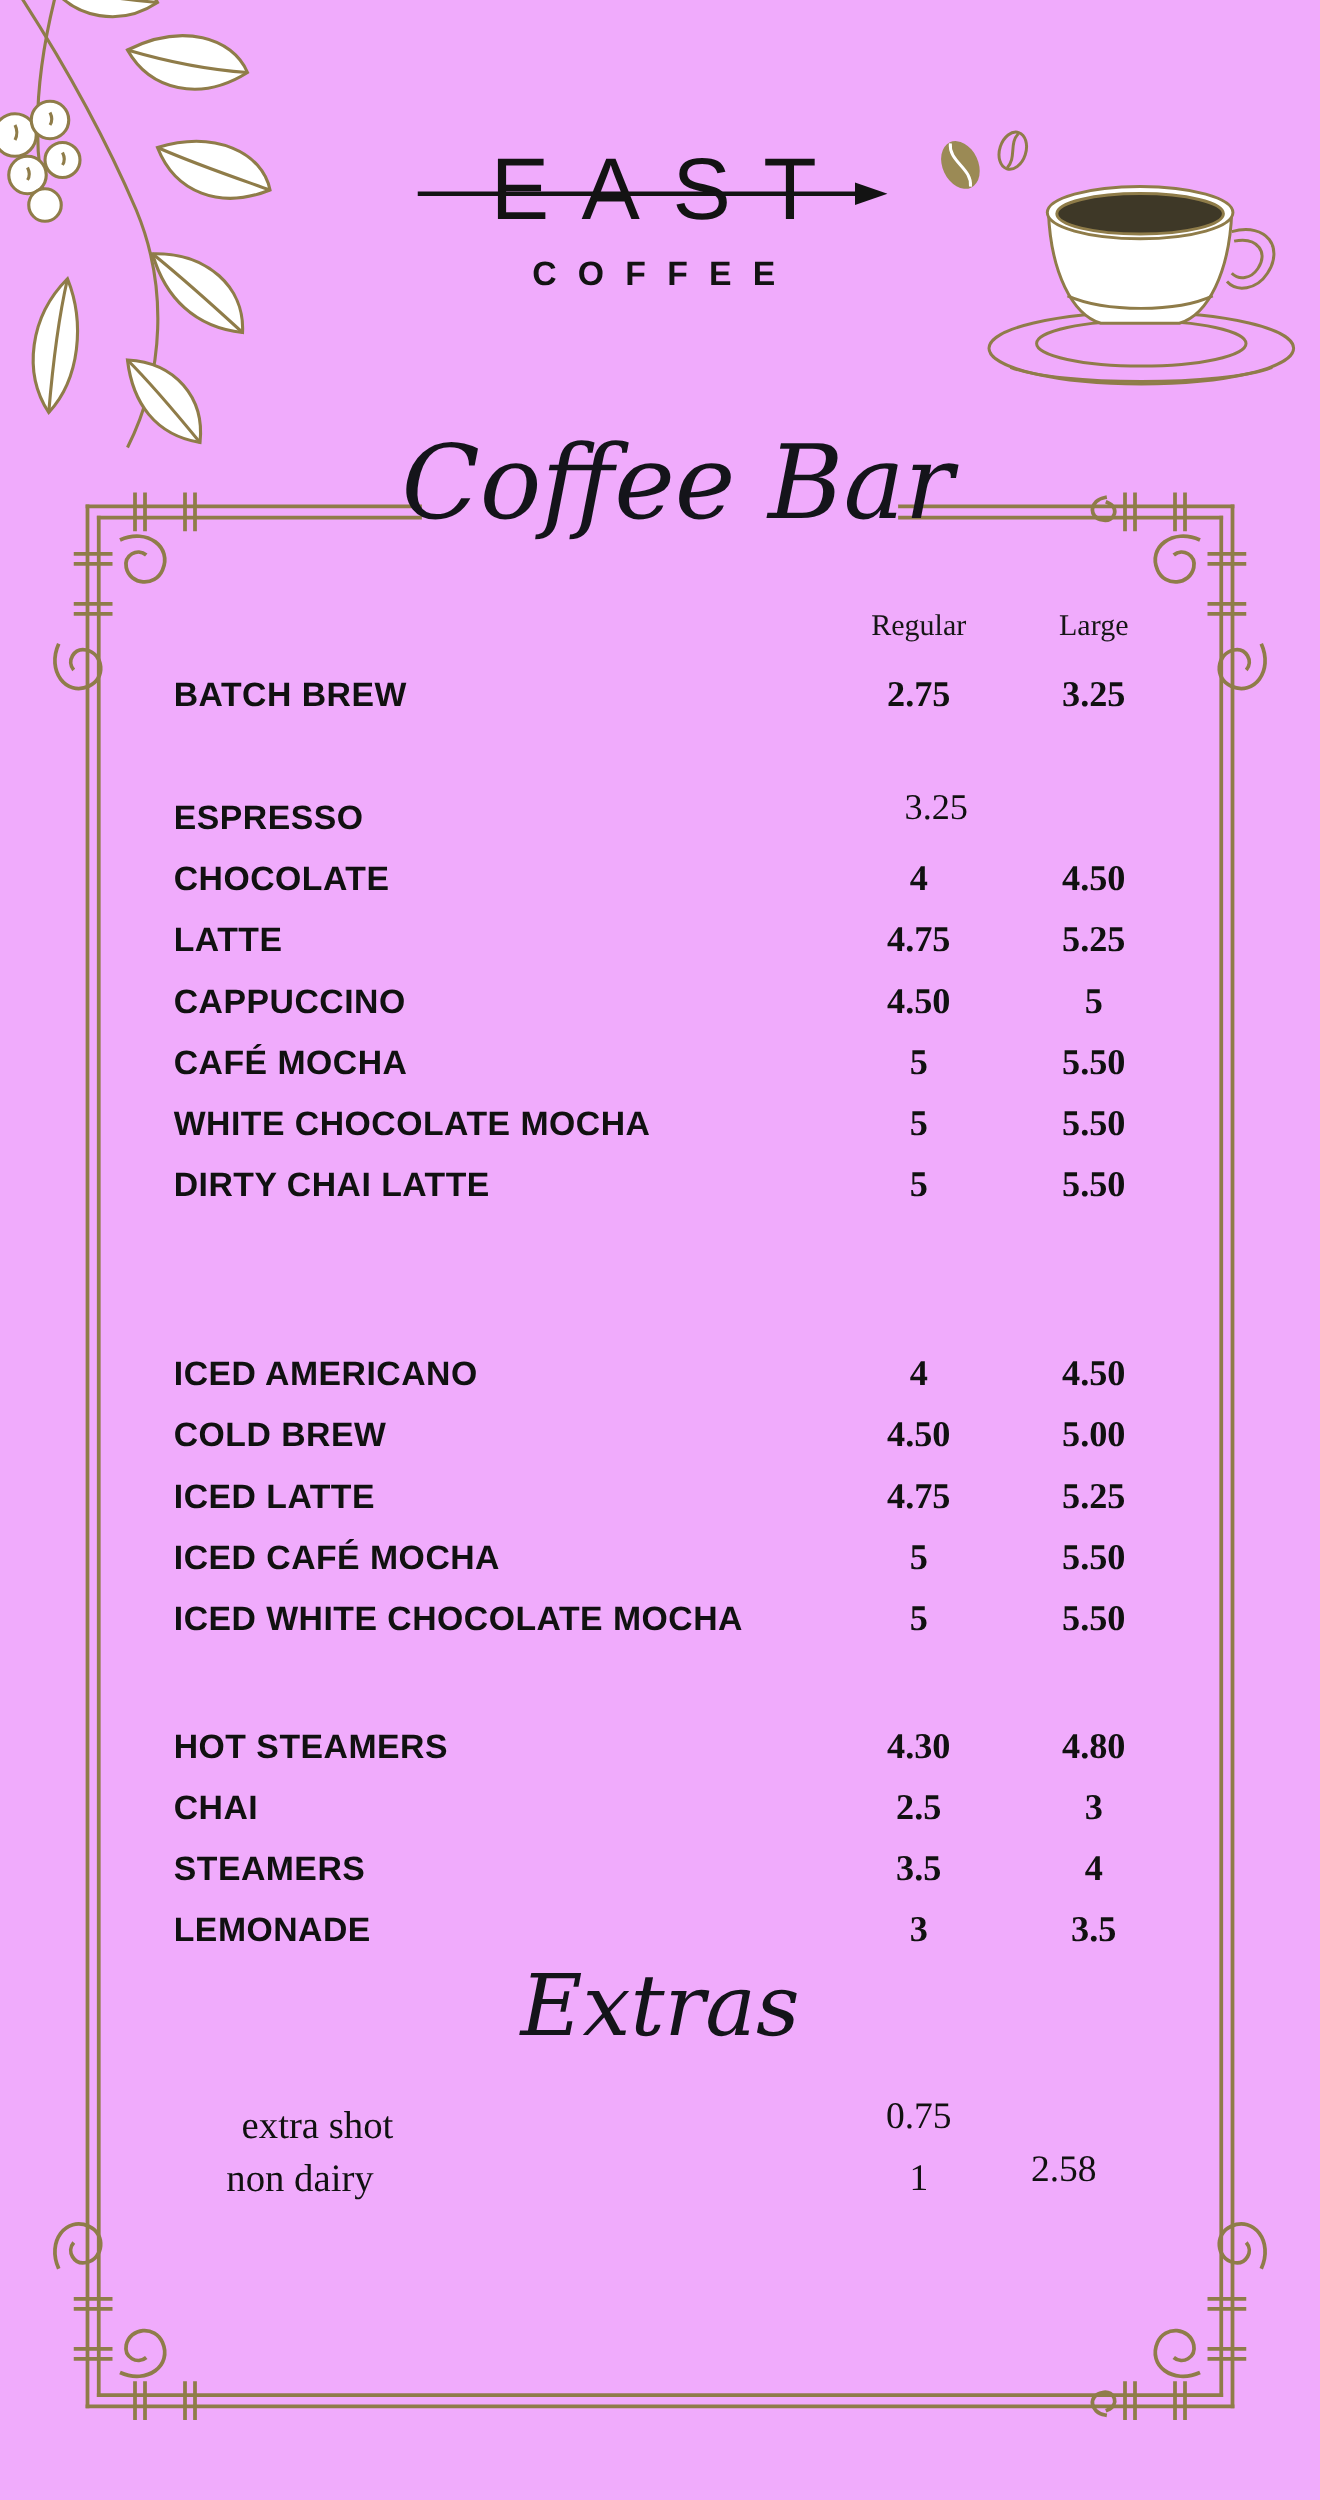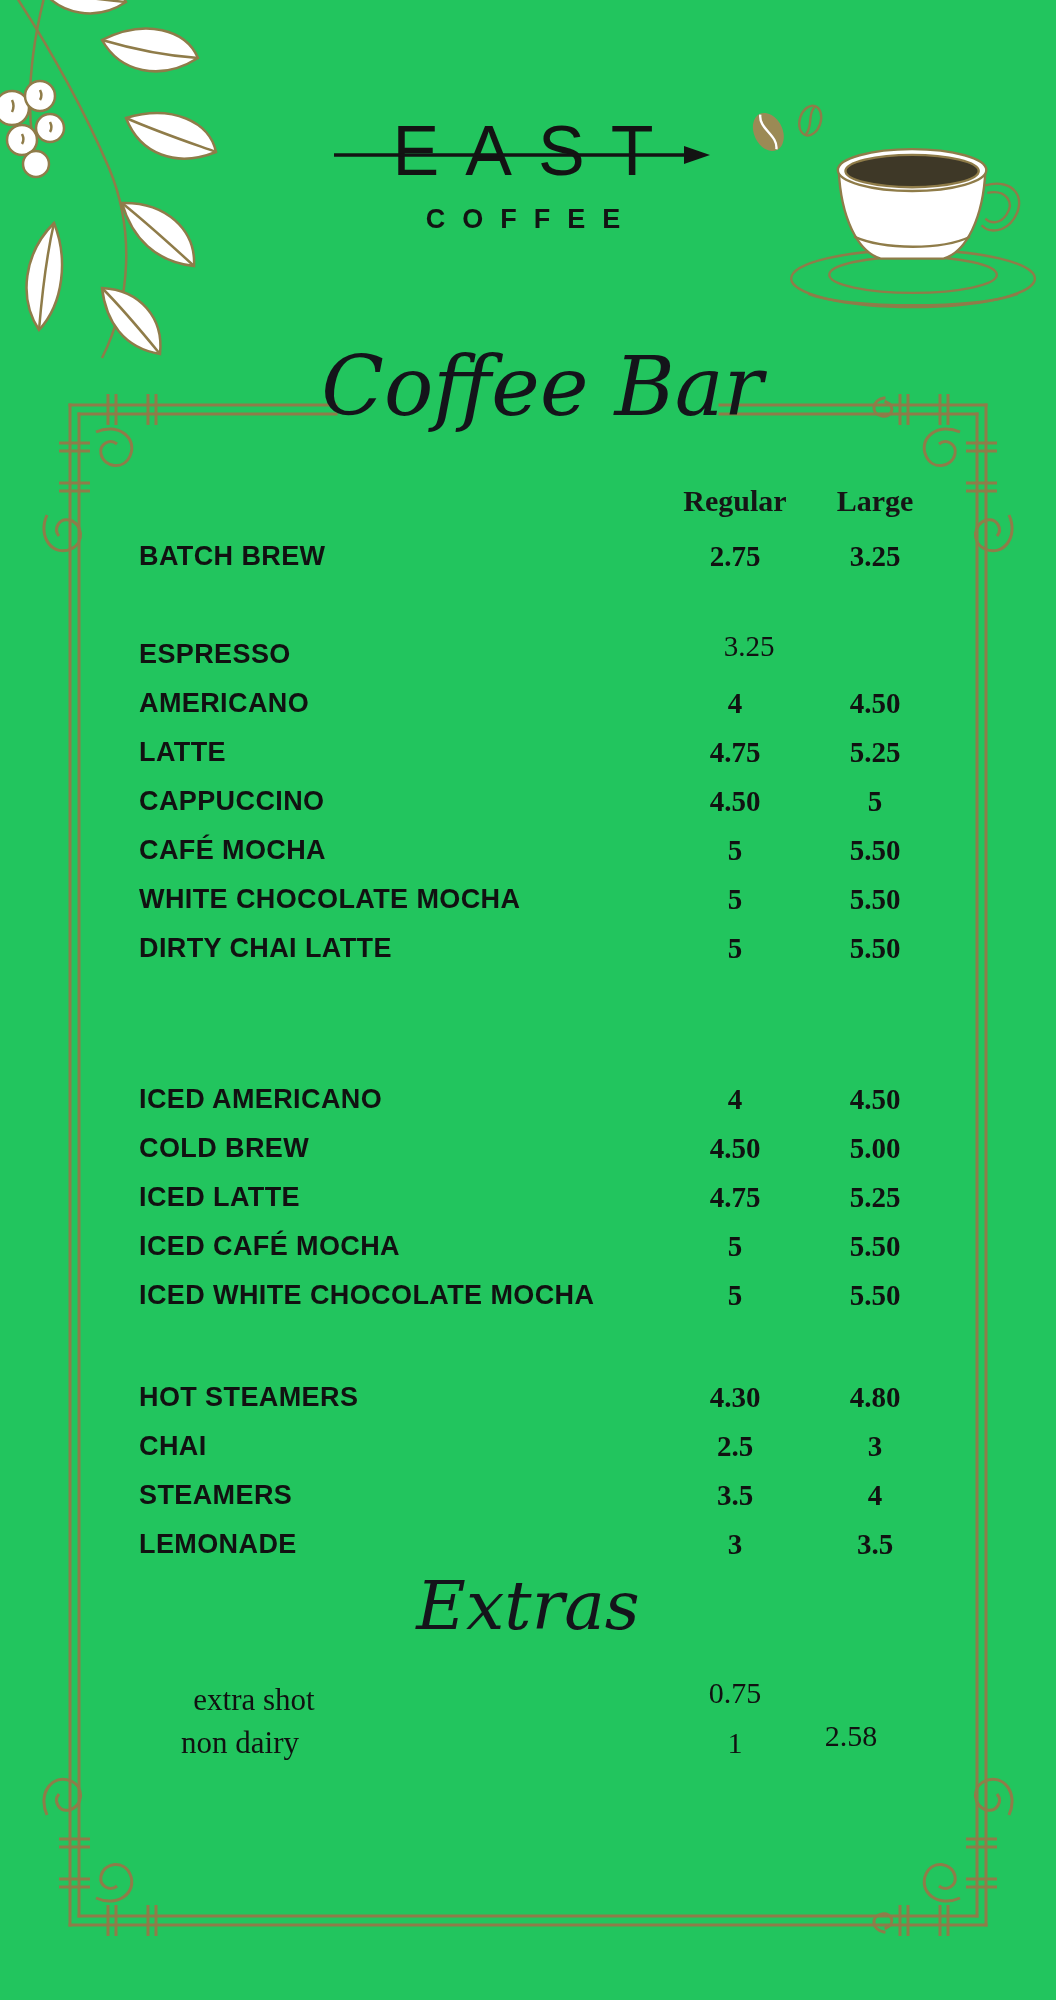--- a/index.html
+++ b/index.html
@@ -1,38 +1,38 @@
 <!DOCTYPE html>
 <html><head>
 <meta charset="utf-8">
 <style>
   * { margin:0; padding:0; box-sizing:border-box; }
   html,body { width:1056px; height:2000px; }
   body { background:#ffffff; font-family:"Liberation Sans", sans-serif; position:relative; overflow:hidden; color:#151515; }
-  .page { position:absolute; inset:0; background:#22c55e; }
+  .page { position:absolute; inset:0; background:#f0abfc; }
   .deco { position:absolute; }
 
   
   .logo { position:absolute; left:330px; top:116px; width:386px; text-align:center; color:#131313; }
   .logo-east { font-family:"Liberation Sans",sans-serif; font-weight:400; font-size:70px; line-height:1; letter-spacing:26px; text-indent:26px; white-space:nowrap; }
   .logo-arrow { position:absolute; left:4px; top:28px; width:376px; height:22px; }
   .logo-coffee { margin-top:18px; font-size:27px; font-weight:700; letter-spacing:17px; text-indent:17px; white-space:nowrap; }
 
   
   .title { position:absolute; top:344px; left:14px; width:100%; text-align:center;
            font-family:"DejaVu Serif", serif; font-style:italic; font-size:82px; line-height:1.05; color:#14141a; z-index:3; }
   .extras-title { position:absolute; top:1566px; left:0; width:100%; text-align:center;
            font-family:"DejaVu Serif", serif; font-style:italic; font-size:68px; color:#14141a; z-index:3; }
 
   
   .menu { position:absolute; left:139px; top:470px; width:796px; z-index:2; }
   .hdr-row, .row, .xrow { display:grid; grid-template-columns:516px 120px 120px; column-gap:20px; align-items:center; }
   .hdr-row { height:62px; }
   .row { height:49px; }
-  .hdr { font-family:"Liberation Serif", serif; font-weight:700; font-size:30px; text-align:center; color:#161616; }
+  .hdr { font-family:"Liberation Serif", serif; font-weight:400; font-size:24px; text-align:center; color:#161616; }
   .item { font-weight:700; font-size:27px; letter-spacing:0.4px; color:#111; white-space:nowrap; }
   .price { font-family:"Liberation Serif", serif; font-weight:700; font-size:29px; text-align:center; color:#111; }
   .price.plain { font-weight:400; }
   .esp { transform:translate(14px,-8px); }
   .spacer-s { height:49px; } .spacer-l { height:102px; } .spacer-m { height:53px; }
 
   
   .extras { position:absolute; left:139px; top:1678px; width:796px; z-index:2; }
   .xrow { height:43px; }
   .xname { font-family:"Liberation Serif", serif; font-size:31px; color:#111; width:230px; text-align:center; }
@@ -146,21 +146,21 @@
       <span class="price">2.75</span>
       <span class="price">3.25</span>
     </div>
     <div class="spacer-s"></div>
     <div class="row">
       <span class="item">ESPRESSO</span>
       <span class="price plain esp">3.25</span>
       <span class="price"></span>
     </div>
     <div class="row">
-      <span class="item">AMERICANO</span>
+      <span class="item">CHOCOLATE</span>
       <span class="price">4</span>
       <span class="price">4.50</span>
     </div>
     <div class="row">
       <span class="item">LATTE</span>
       <span class="price">4.75</span>
       <span class="price">5.25</span>
     </div>
     <div class="row">
       <span class="item">CAPPUCCINO</span>

